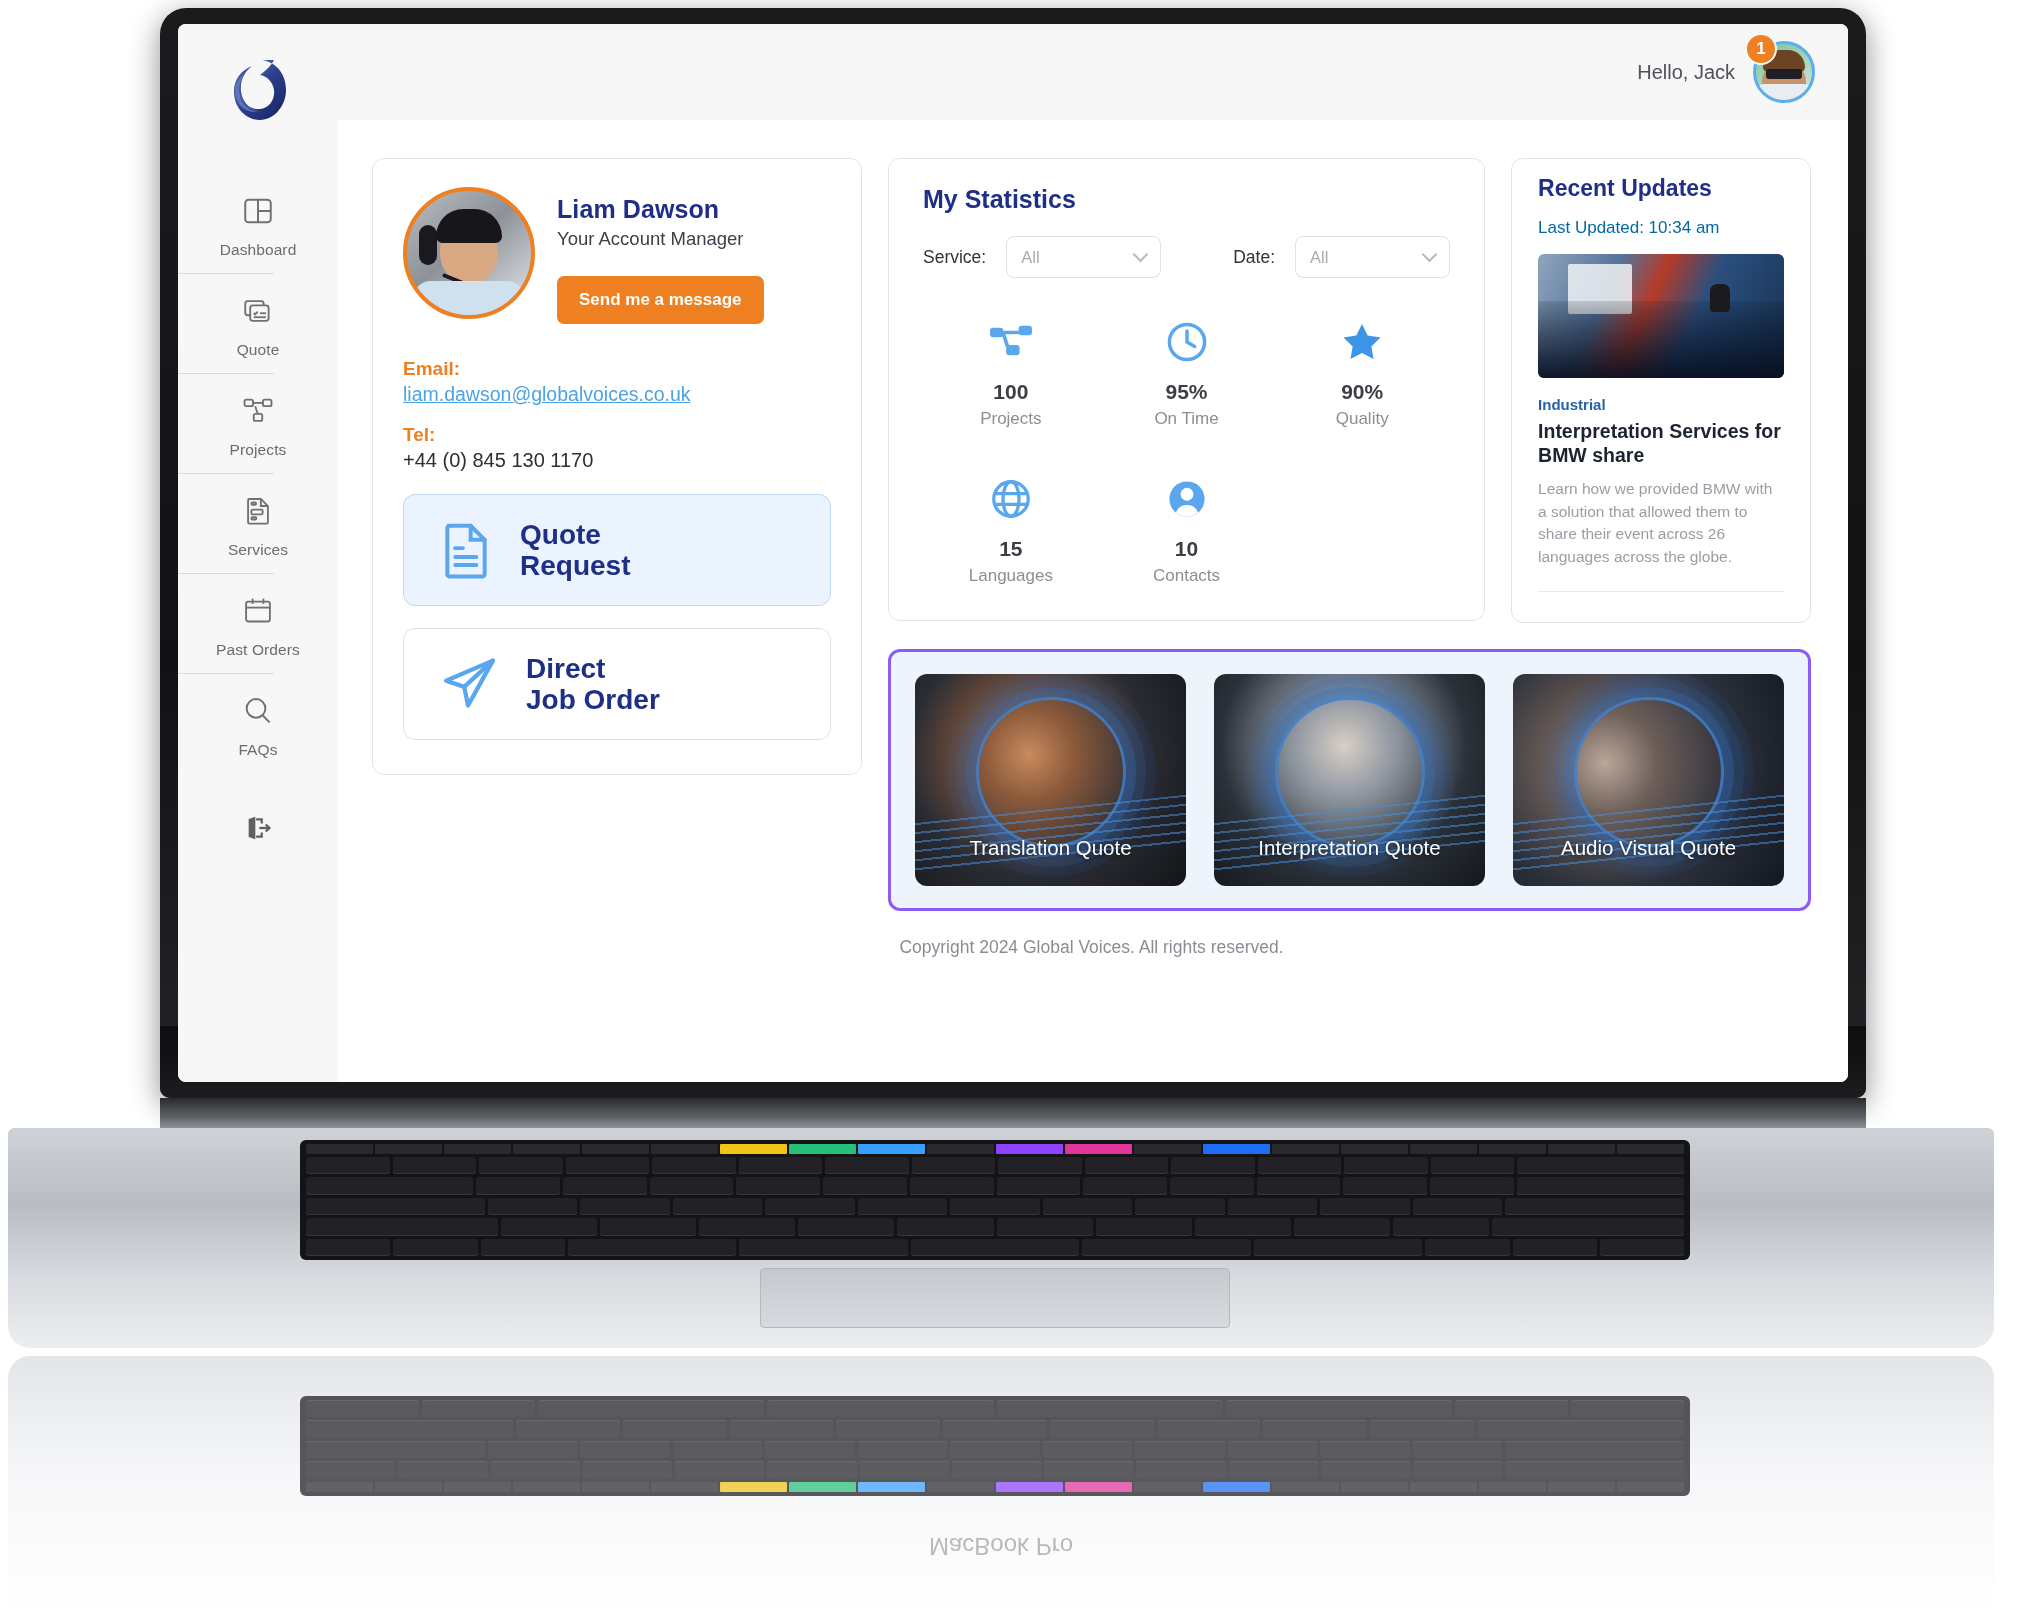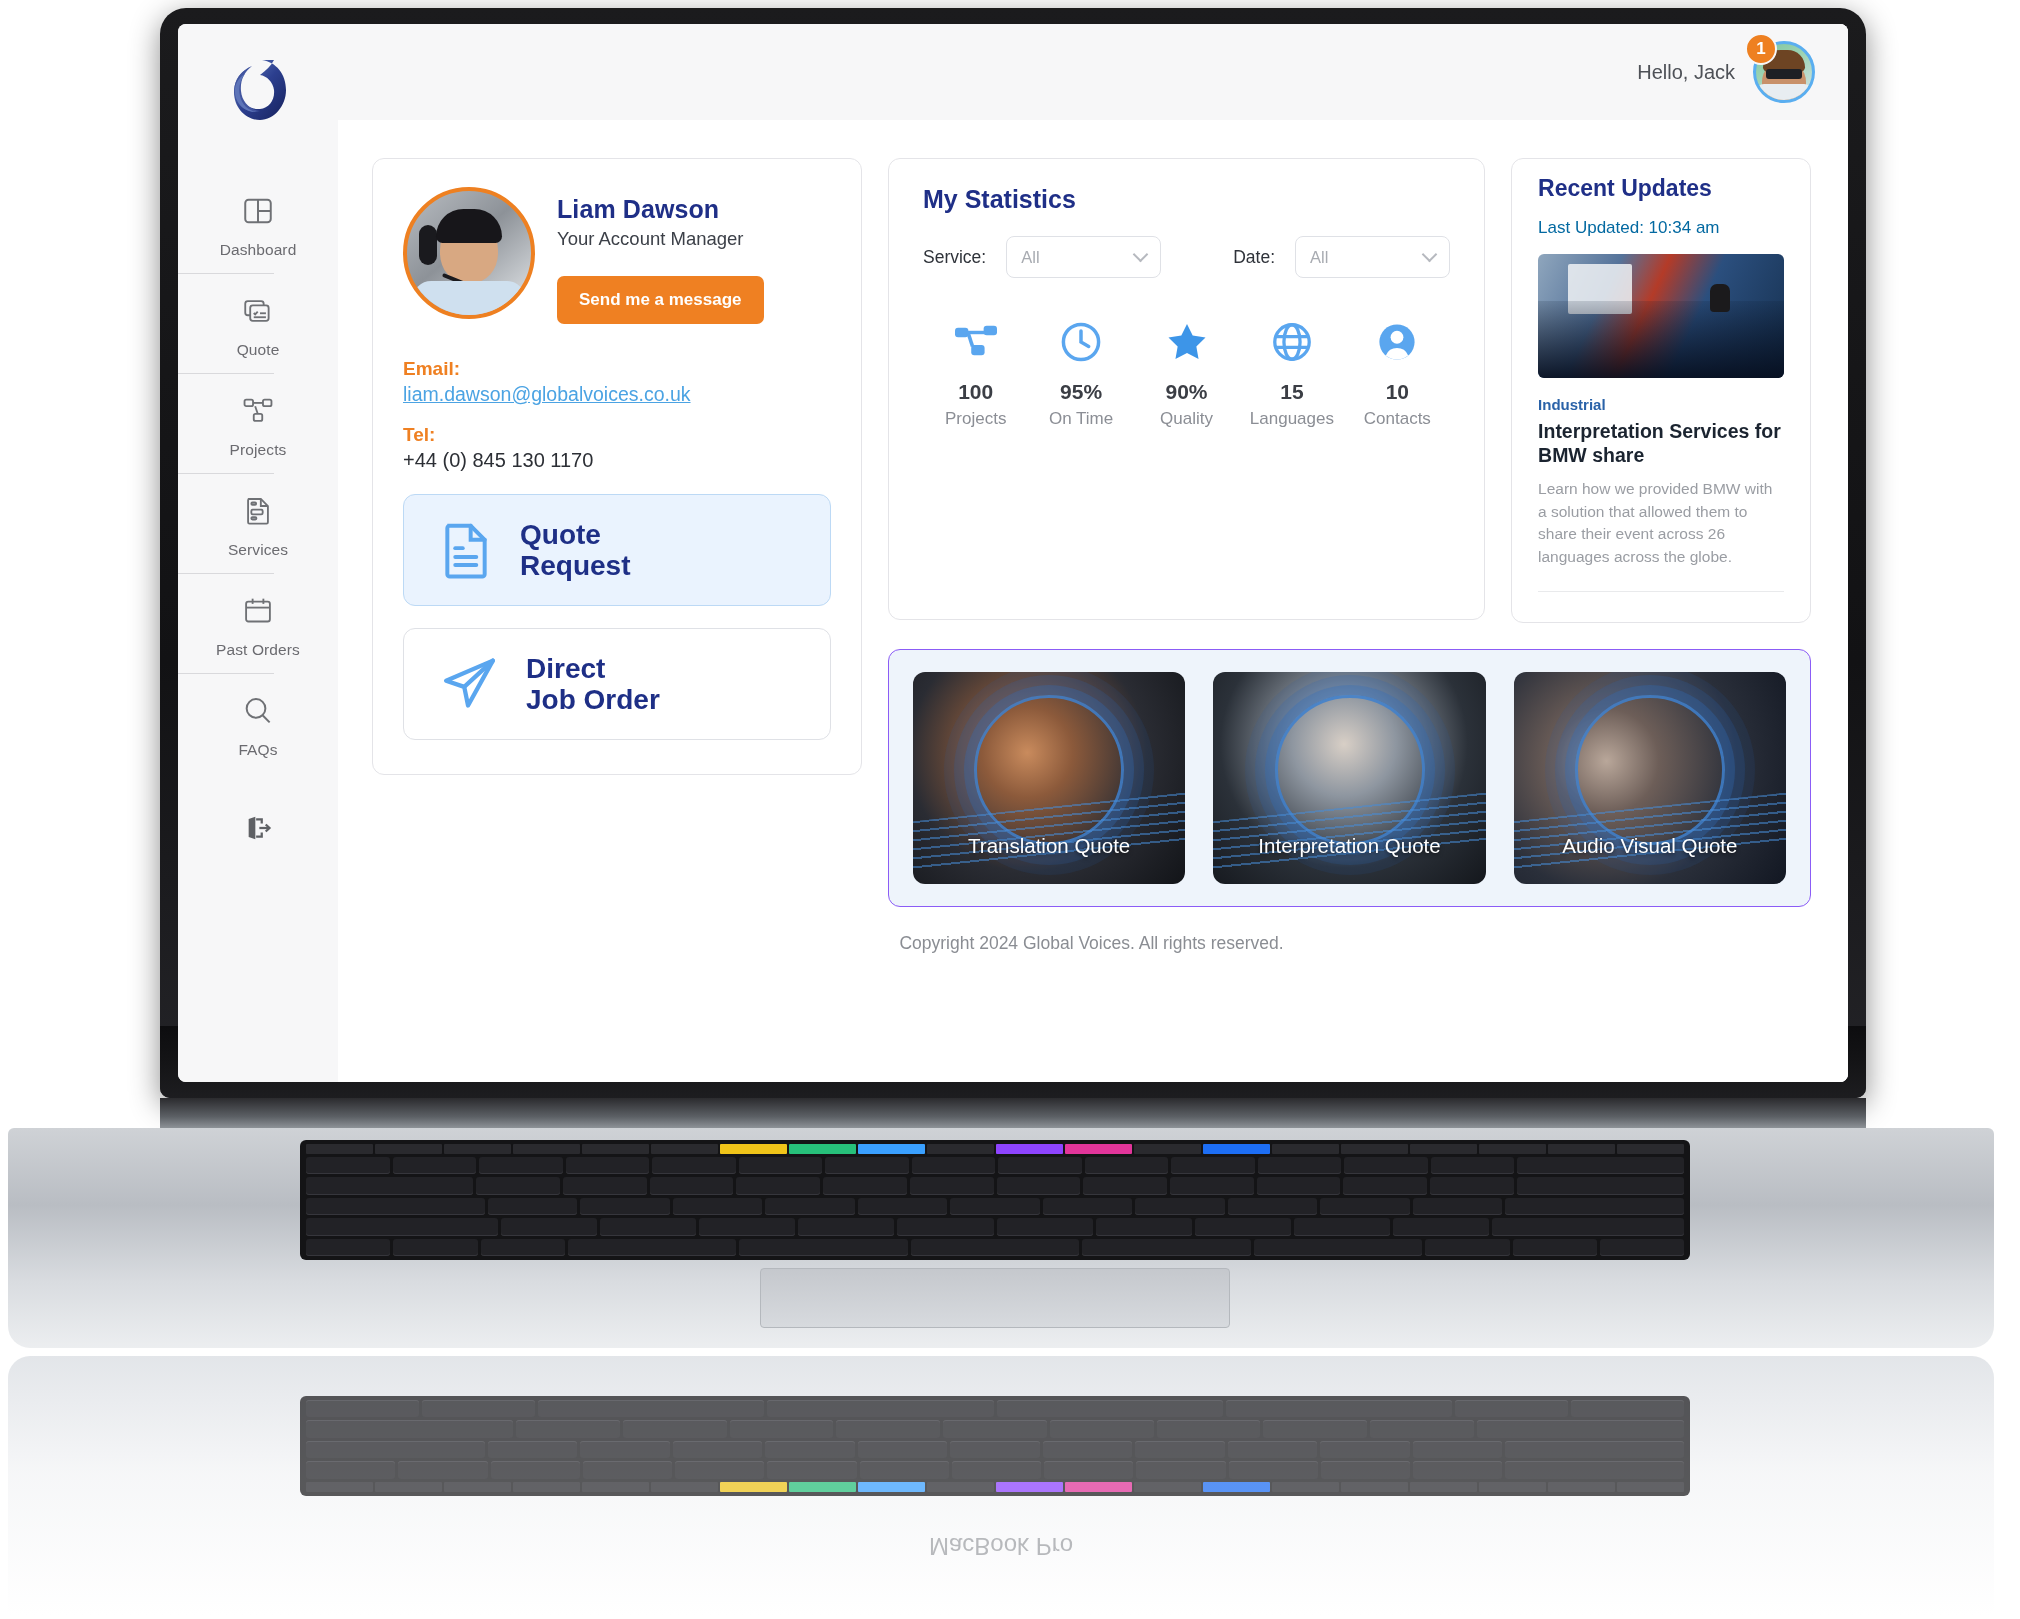--- a/index.html
+++ b/index.html
@@ -208,21 +208,21 @@
   .select {
     width:155px; height:42px; border:1px solid #dfe1e6; border-radius:8px;
     display:flex; align-items:center; justify-content:space-between;
     padding:0 14px; background:#fff; cursor:pointer;
   }
   .select .val { font-size:16.5px; color:#a8abb1; }
   .chev { width:11px; height:11px; border-right:2px solid #b6b9bf; border-bottom:2px solid #b6b9bf;
     transform:rotate(45deg); margin-top:-5px; }
   .f-gap { width:32px; }
   .stat-grid {
-    margin-top:36px; display:grid; grid-template-columns:repeat(5,1fr);
+    margin-top:36px; display:grid; grid-template-columns:repeat(3,1fr);
     row-gap:42px;
   }
   .stat { display:flex; flex-direction:column; align-items:center; }
   .stat .sico { height:50px; display:flex; align-items:flex-end; }
   .stat .num { font-size:21px; font-weight:bold; color:#3b3e45; margin-top:16px; }
   .stat .cap { font-size:17px; color:#8b8e95; margin-top:5px; }
 
   
   .upd-card { width:300px; padding:16px 26px 30px; }
   .upd-title { font-size:23px; font-weight:bold; color:#1f2f87; }
@@ -237,21 +237,21 @@
     background:rgba(240,242,245,.85); border-radius:2px; }
   .upd-img .fist { position:absolute; right:22%; top:24%; width:20px; height:28px;
     background:#1b1a1c; border-radius:7px 7px 4px 4px; }
   .upd-tag { margin-top:18px; font-size:15px; font-weight:bold; color:#2a62a8; }
   .upd-h { margin-top:7px; font-size:19.5px; font-weight:bold; color:#1b2430; line-height:1.22; }
   .upd-p { margin-top:10px; font-size:15.5px; color:#9a9da3; line-height:1.48; }
   .upd-rule { margin-top:22px; height:1px; background:#e9eaec; }
 
   
   .quotes-strip {
-    margin-top:26px; background:#eef4fb; border:1px solid #8b5cf6;
+    margin-top:26px; background:#eef4fb; border:3px solid #8b5cf6;
     border-radius:12px; padding:22px 24px; display:flex; gap:28px;justify-content:flex-end;
   }
   .qcard {
     flex:1; height:212px; border-radius:12px; position:relative; overflow:hidden;
     cursor:pointer;
   }
   .qcard .qlabel {
     position:absolute; left:0; right:0; bottom:26px; text-align:center;
     color:#fff; font-size:20.5px; text-shadow:0 1px 4px rgba(0,0,0,.65);
   }

